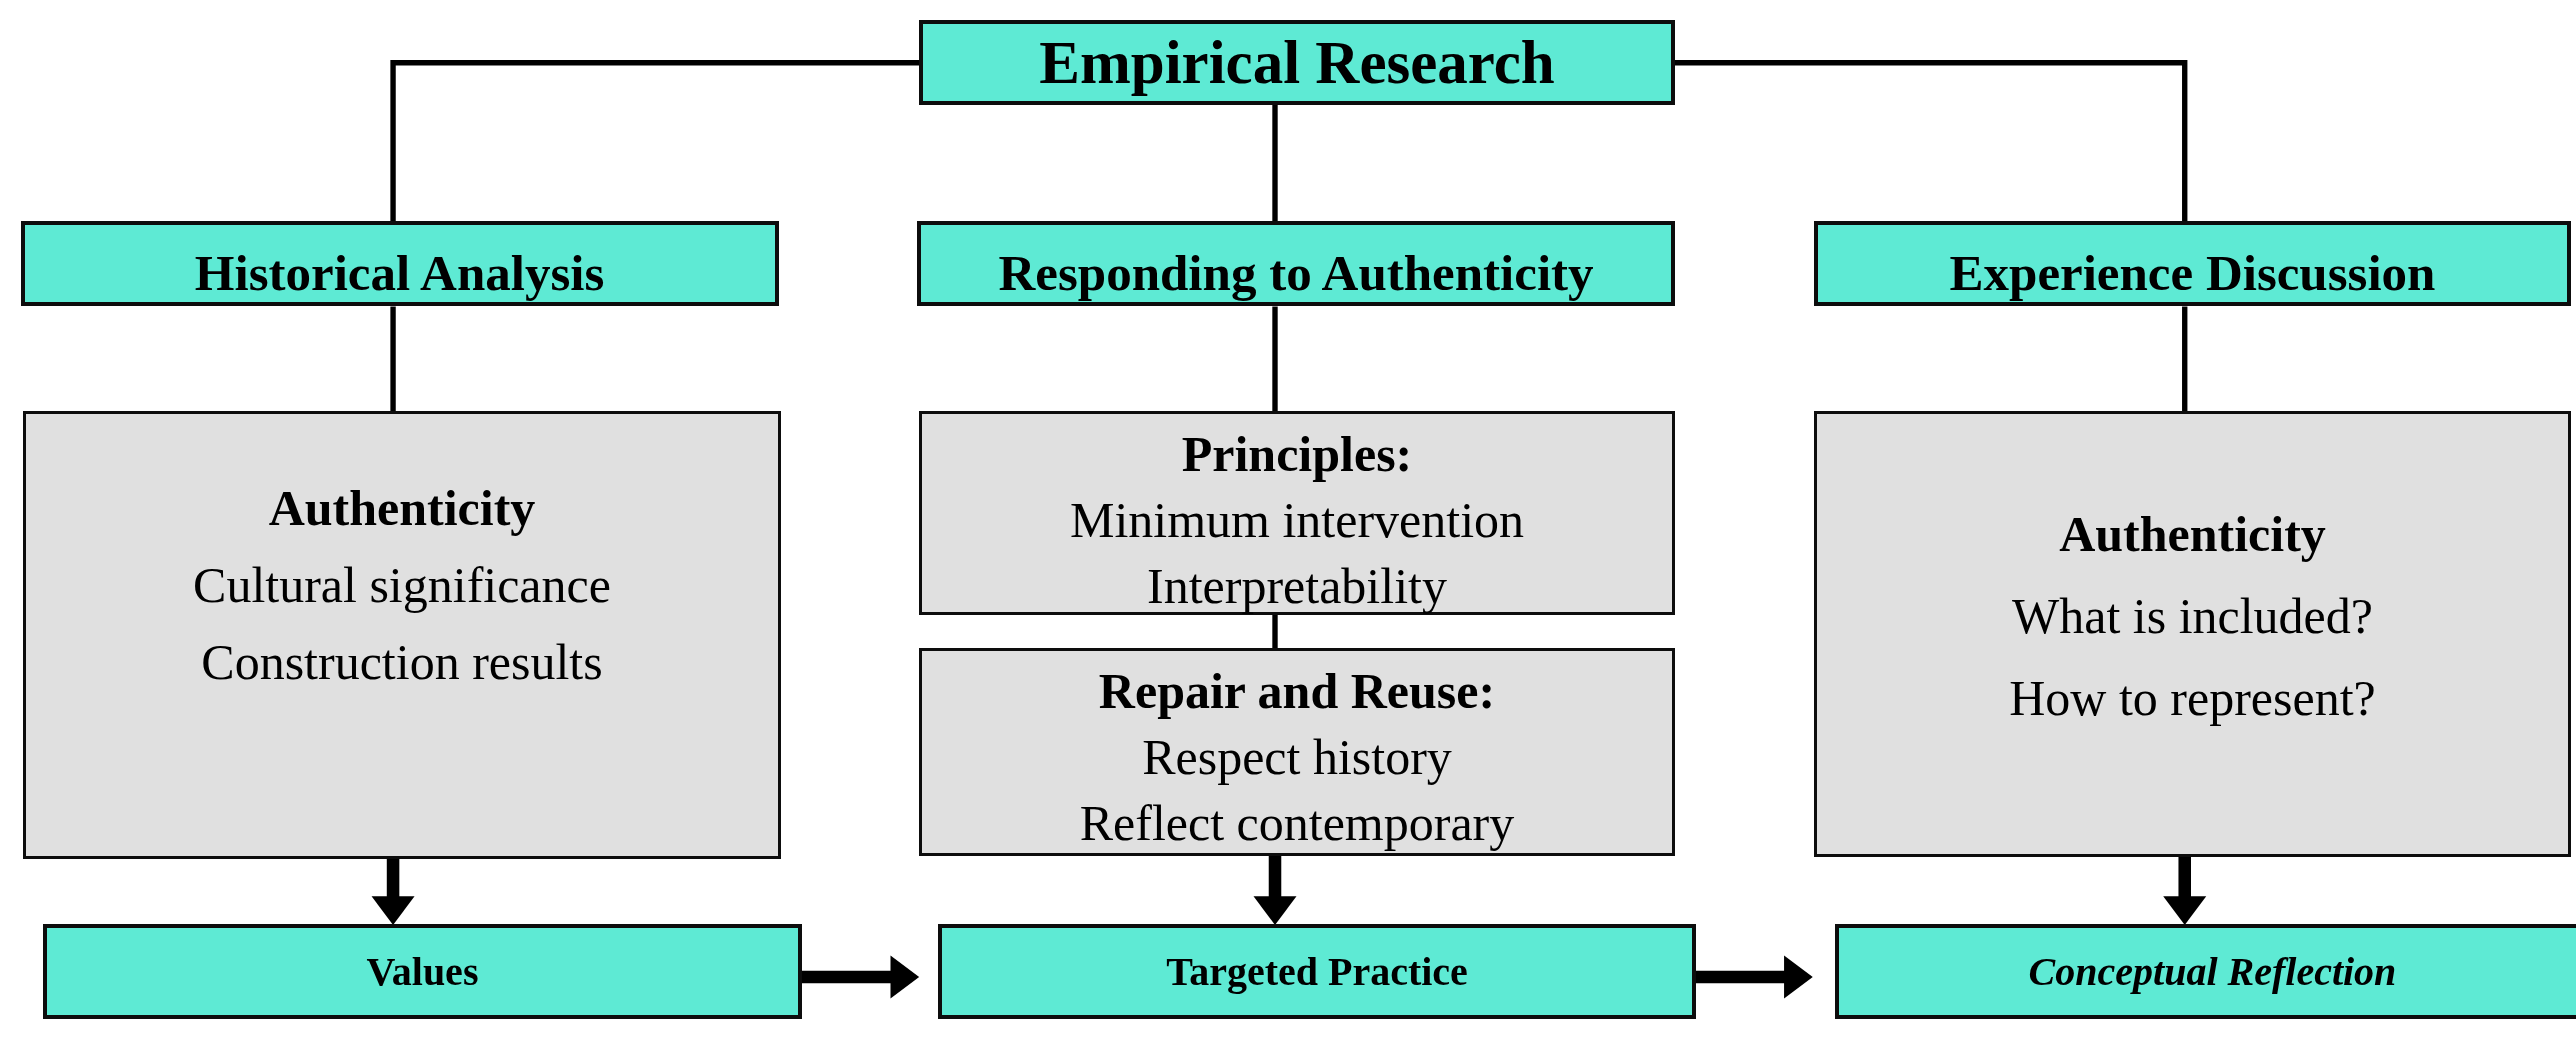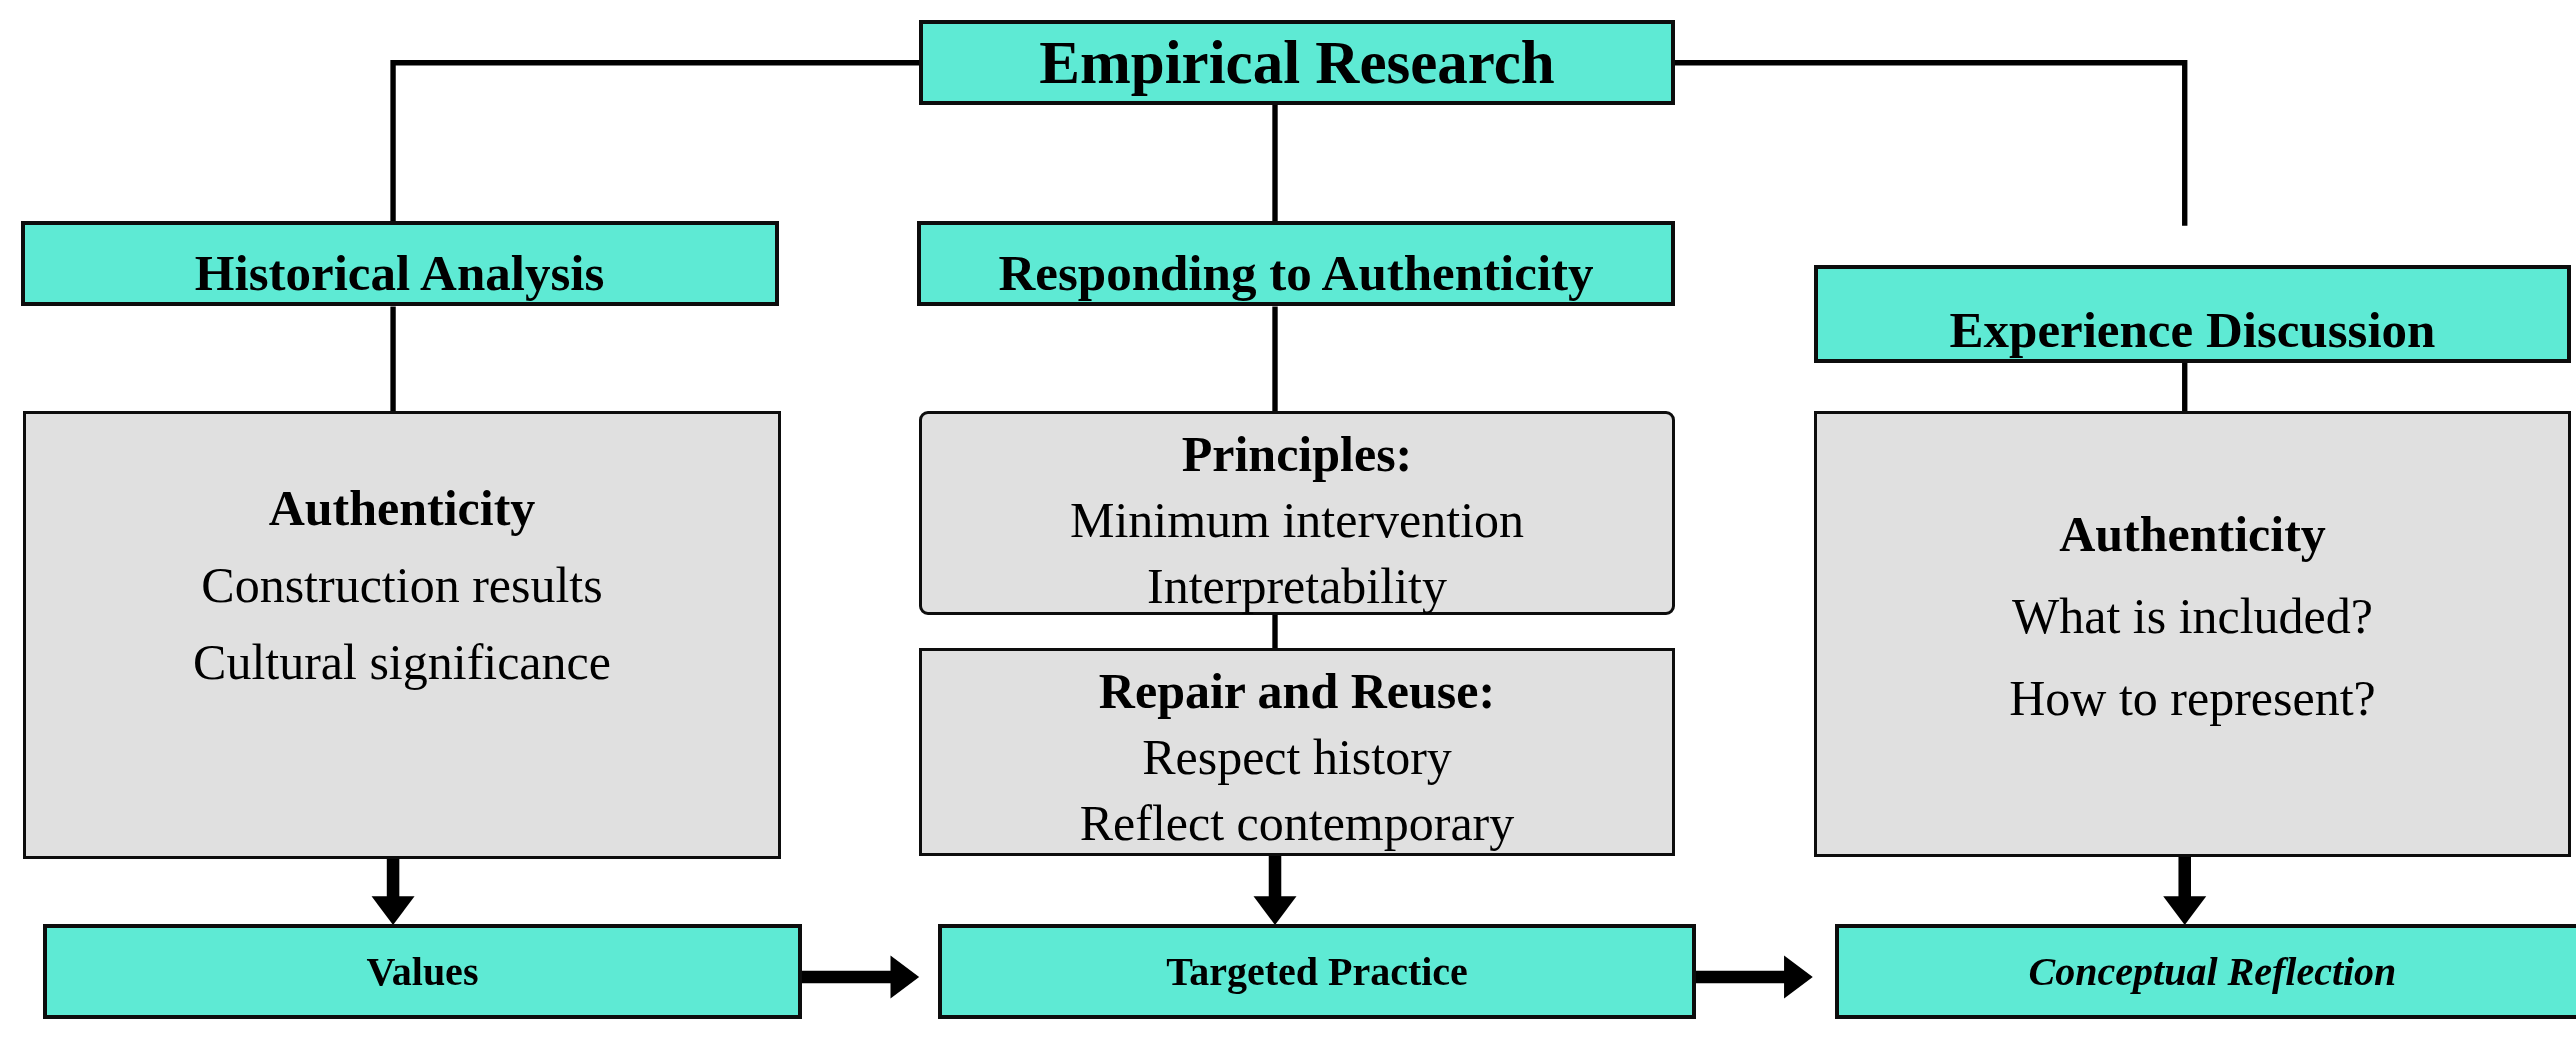--- a/index.html
+++ b/index.html
@@ -52,23 +52,23 @@
   .content.left-content  .line { line-height: 77px; }
   .content.mid-content   { padding-top: 7.2px; }
   .content.mid-content   .line { line-height: 66px; }
   .content.right-content { padding-top: 79px; }
   .content.right-content .line { line-height: 82px; }
 
   
   #node-empirical-research        { left: 919px; top: 20px;   width: 756px; height: 85px;  }
   #node-historical-analysis       { left: 20.6px;   top: 221px;  width: 758px; height: 85px;  }
   #node-responding-authenticity   { left: 917px; top: 221px;  width: 758px; height: 85px;  }
-  #node-experience-discussion     { left: 1814px; top: 221px;  width: 757px; height: 98px; margin-top: 44px;  }
+  #node-experience-discussion     { left: 1814px; top: 221px;  width: 757px; height: 85px;  }
   #content-authenticity-left      { left: 23px;   top: 411px;  width: 758px; height: 448px; }
-  #content-principles             { left: 919px; top: 411px;  width: 756px; height: 204px; border-radius: 9px; }
+  #content-principles             { left: 919px; top: 411px;  width: 756px; height: 204px; }
   #content-repair-reuse           { left: 919px; top: 648px;  width: 756px; height: 208px; }
   #content-authenticity-right     { left: 1814px; top: 411px;  width: 757px; height: 446px; }
   #node-values                    { left: 24px;   top: 924px; width: 759px; height: 95px; }
   #node-targeted-practice         { left: 919px; top: 924px; width: 758px; height: 95px; }
   #node-conceptual-reflection     { left: 1816px; top: 924px; width: 755px; height: 95px; font-style: italic; }
 </style>
 </head>
 <body>
 
 <div class="canvas">
@@ -115,22 +115,22 @@
   </div>
   <div class="box node header-node" id="node-responding-authenticity">
     <span>Responding to Authenticity</span>
   </div>
   <div class="box node header-node" id="node-experience-discussion">
     <span>Experience Discussion</span>
   </div>
 
   <div class="box content left-content" id="content-authenticity-left">
     <div class="line title">Authenticity</div>
+    <div class="line">Cultural significance</div>
     <div class="line">Construction results</div>
-    <div class="line">Cultural significance</div>
   </div>
 
   <div class="box content mid-content" id="content-principles">
     <div class="line title">Principles:</div>
     <div class="line">Minimum intervention</div>
     <div class="line">Interpretability</div>
   </div>
 
   <div class="box content mid-content" id="content-repair-reuse">
     <div class="line title">Repair and Reuse:</div>

